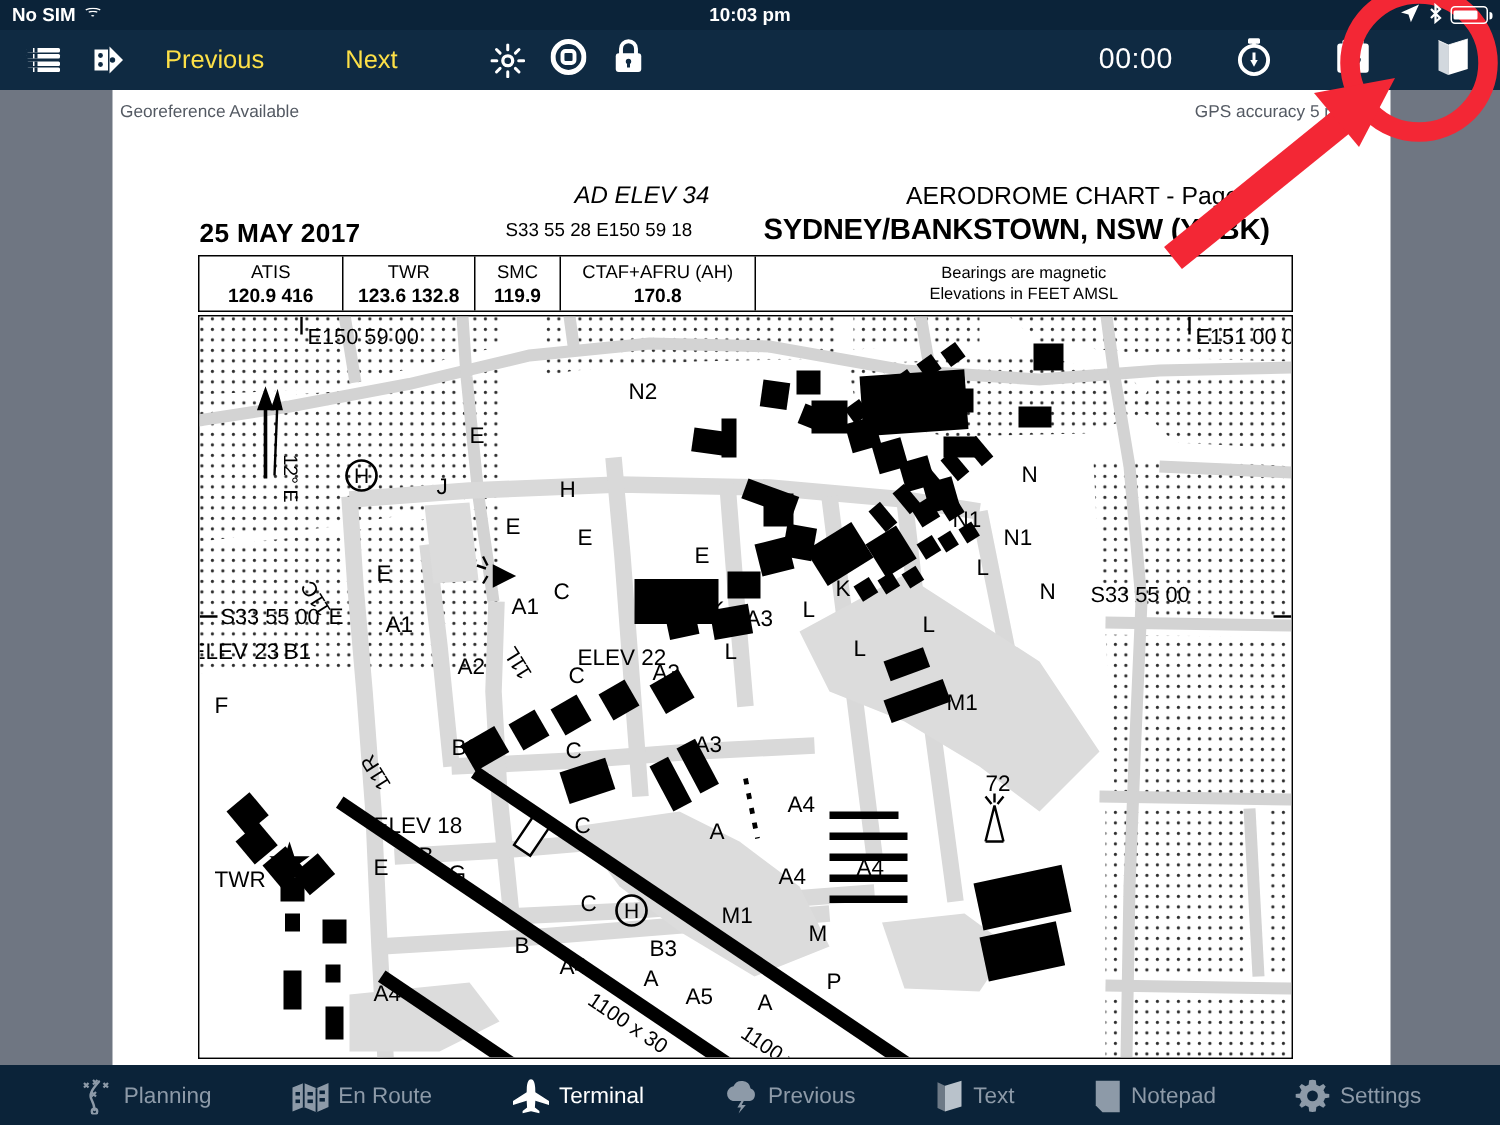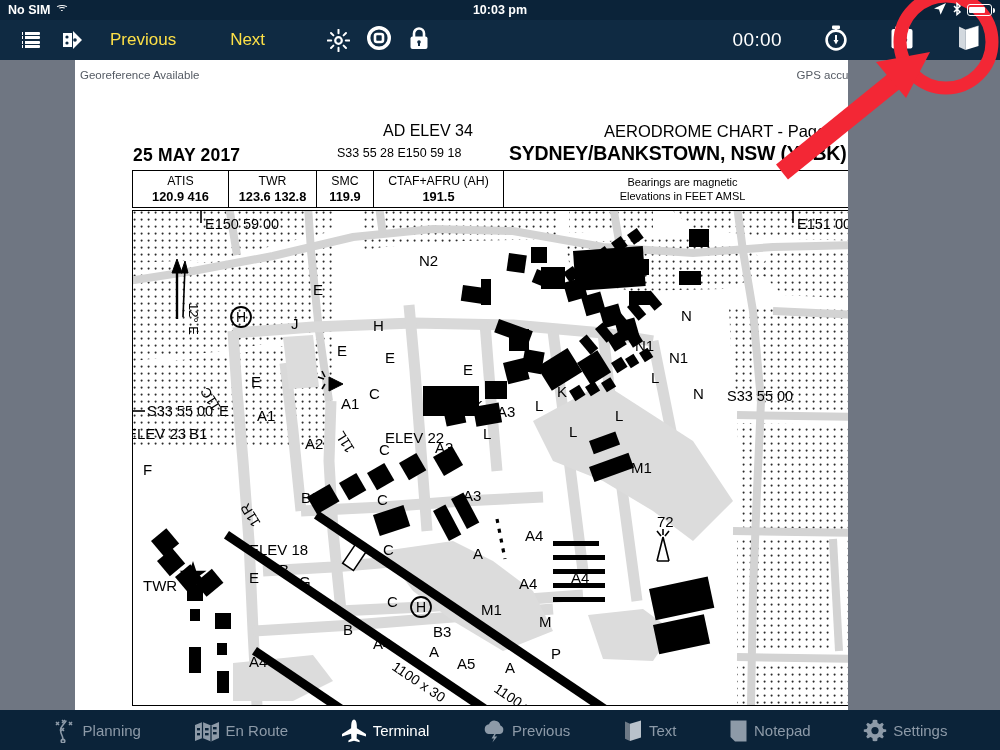--- a/index.html
+++ b/index.html
@@ -56,34 +56,34 @@
   .ico-list s:after{content:""; position:absolute; left:5px; top:0; width:1.5px; height:3px; background:#0f2a42;}
 
   
   .ico-sun{ position:relative; width:22px; height:22px;}
 
   
   .ico-plan{ position:relative; width:26px;height:20px;}
 
   
   #page-area{
-    position:absolute; top:60px; left:0; width:848px; height:650px;
+    position:absolute; top:60px; left:0; width:1000px; height:650px;
     background:#6f7682; overflow:hidden;
   }
   #page-sheet{
     position:absolute; top:0; left:75px; width:852px; height:650px;
     background:#ffffff;
   }
   .geo-label{ position:absolute; top:9px; left:5px; font-size:11.5px; color:#545a63;}
   .gps-label{ position:absolute; top:9px; right:9px; font-size:11.5px; color:#545a63;}
 
   
   #chart-header{ position:absolute; top:60px; left:0; width:852px; height:48px; color:#000;}
   .hdr-date{ position:absolute; left:58px; top:25px; font-size:17.5px; font-weight:bold; letter-spacing:.2px;}
-  .hdr-elev{ position:absolute; left:308px; top:2px; font-size:16px;}
+  .hdr-elev{ position:absolute; left:308px; top:2px; font-size:16px;font-style:italic;}
   .hdr-coord{ position:absolute; left:262px; top:26px; font-size:12.5px;}
   .hdr-title{ position:absolute; left:529px; top:2px; font-size:16.5px;}
   .hdr-aero{ position:absolute; left:434px; top:22px; font-size:19.5px; font-weight:bold; letter-spacing:-.2px;}
 
   
   #freq-table{ position:absolute; top:110px; left:57px; width:730px; height:38px;
      display:flex; border:1.3px solid #000; background:#fff;}
   #freq-table .fcell{ border-right:1.3px solid #000; display:flex; flex-direction:column;
      align-items:center; justify-content:center; padding:0 7px; }
   #freq-table .fcell:last-child{ border-right:none;}
@@ -251,21 +251,21 @@
       <div class="fcell" style="width:88px">
         <span class="ft">TWR</span>
         <span class="fv">123.6  132.8</span>
       </div>
       <div class="fcell" style="width:57px">
         <span class="ft">SMC</span>
         <span class="fv">119.9</span>
       </div>
       <div class="fcell" style="width:130px">
         <span class="ft">CTAF+AFRU (AH)</span>
-        <span class="fv">191.5</span>
+        <span class="fv">170.8</span>
       </div>
       <div class="fcell note" style="flex:1">
         <span class="ft">Bearings are magnetic</span>
         <span class="ft">Elevations in FEET AMSL</span>
       </div>
     </div>
 
     <div id="map-frame">
       <svg width="728" height="494" viewBox="0 0 728 494">
         <defs>

